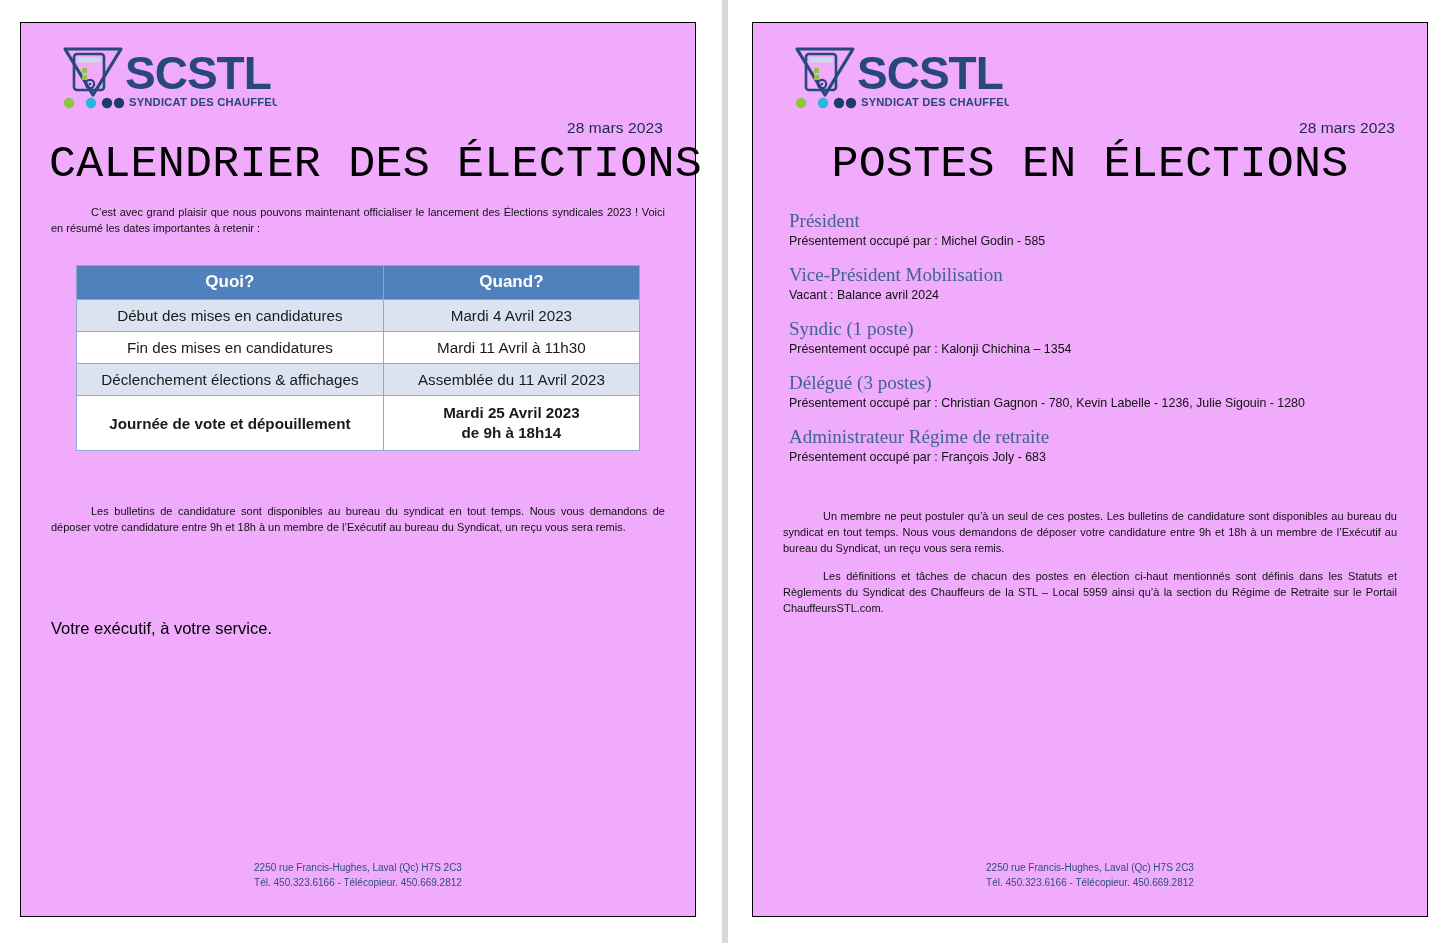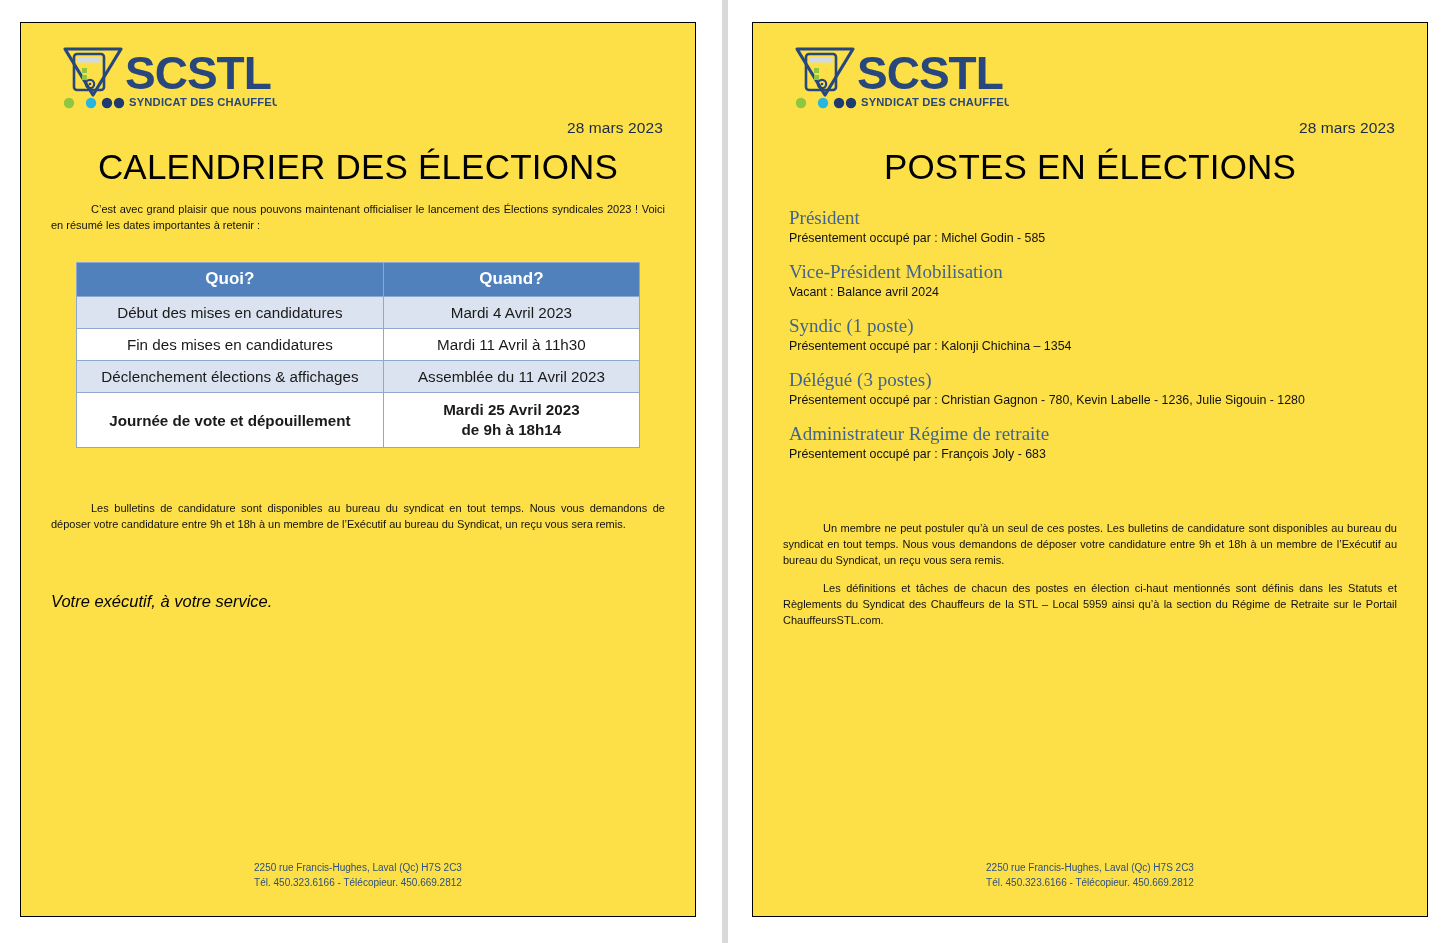--- a/index.html
+++ b/index.html
@@ -27,21 +27,21 @@
     width: 6px;
     height: 943px;
     background: #d9d9d9;
   }
 
   .page {
     position: absolute;
     top: 22px;
     width: 676px;
     height: 895px;
-    background: #fde047;
+    background: #f0abfc;
     border: 1.5px solid #000000;
     padding: 14px 28px 0 28px;
   }
   .page-left  { left: 20px; }
   .page-right { left: 752px; }
 
   
   .logo-row {
     height: 76px;
     position: relative;
@@ -62,49 +62,48 @@
     font-size: 15.5px;
     color: #1b2a46;
     margin-top: 6px;
     padding-right: 4px;
     letter-spacing: .1px;
   }
 
   
   .doc-title {
     text-align: center;
-    font-family: Liberation Sans, sans-serif;
-    font-size: 35px;
+    font-family: Liberation Mono, monospace;
+    font-size: 45px;
     font-weight: 400;
     color: #000000;
     letter-spacing: .2px;
-    margin-top: 10px;
+    margin-top: 2px;
     margin-bottom: 8px;
     white-space: nowrap;
   }
 
   
   .body-p {
     font-family: "Liberation Sans", sans-serif;
     font-size: 11px;
     line-height: 1.47;
     color: #111111;
     text-align: justify;
     text-indent: 40px;
     margin-top: 14px;
     padding: 0 2px;
   }
   .body-p.tight { margin-top: 12px; }
 
   .closing-italic {
     font-family: "Liberation Sans", sans-serif;
-    font-style: italic;
     font-size: 16.5px;
     color: #000000;
-    margin-top: 60px;
+    margin-top: 84px;
     padding-left: 2px;
   }
 
   
   .cal-table {
     width: 564px;
     margin: 29px auto 0 auto;
     border-collapse: collapse;
     table-layout: fixed;
   }
@@ -298,21 +297,21 @@
       <div class="position-block">
         <div class="position-title">Délégué (3 postes)</div>
         <div class="position-holder">Présentement occupé par : Christian Gagnon - 780, Kevin Labelle - 1236, Julie Sigouin - 1280</div>
       </div>
       <div class="position-block">
         <div class="position-title">Administrateur Régime de retraite</div>
         <div class="position-holder">Présentement occupé par : François Joly - 683</div>
       </div>
     </div>
 
-    <p class="body-p" style="margin-top:57px;">Un membre ne peut postuler qu’à un seul de ces postes. Les bulletins de candidature sont disponibles au bureau du syndicat en tout temps. Nous vous demandons de déposer votre candidature entre 9h et 18h à un membre de l’Exécutif au bureau du Syndicat, un reçu vous sera remis.</p>
+    <p class="body-p" style="margin-top:42px;">Un membre ne peut postuler qu’à un seul de ces postes. Les bulletins de candidature sont disponibles au bureau du syndicat en tout temps. Nous vous demandons de déposer votre candidature entre 9h et 18h à un membre de l’Exécutif au bureau du Syndicat, un reçu vous sera remis.</p>
 
     <p class="body-p tight">Les définitions et tâches de chacun des postes en élection ci-haut mentionnés sont définis dans les Statuts et Règlements du Syndicat des Chauffeurs de la STL – Local 5959 ainsi qu’à la section du Régime de Retraite sur le Portail ChauffeursSTL.com.</p>
 
     <div class="doc-footer">
       <div>2250 rue Francis-Hughes, Laval (Qc) H7S 2C3</div>
       <div>Tél. 450.323.6166 -  Télécopieur. 450.669.2812</div>
     </div>
   </div>
 
 </div>

